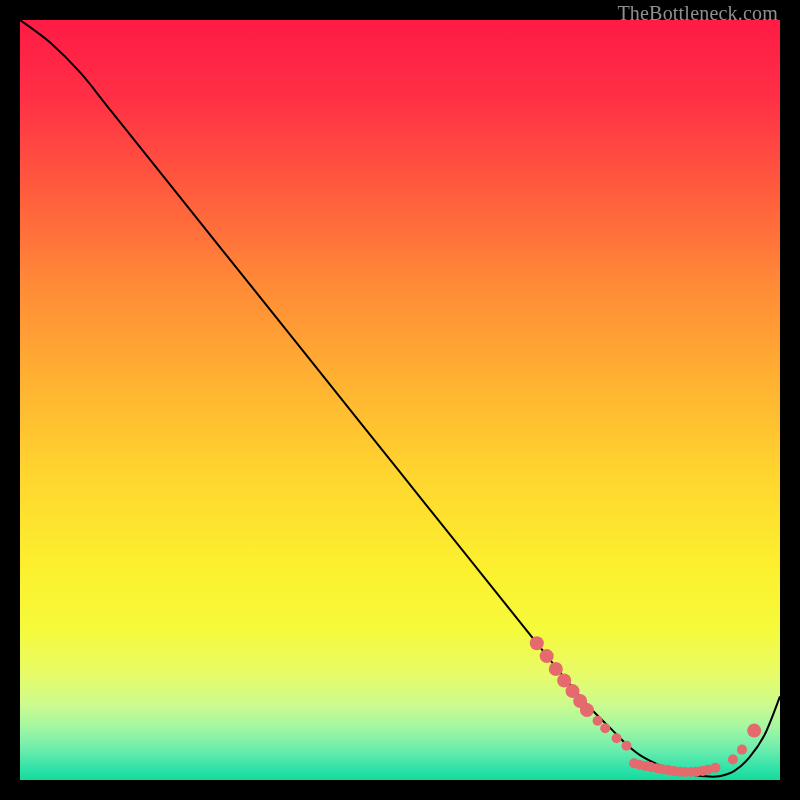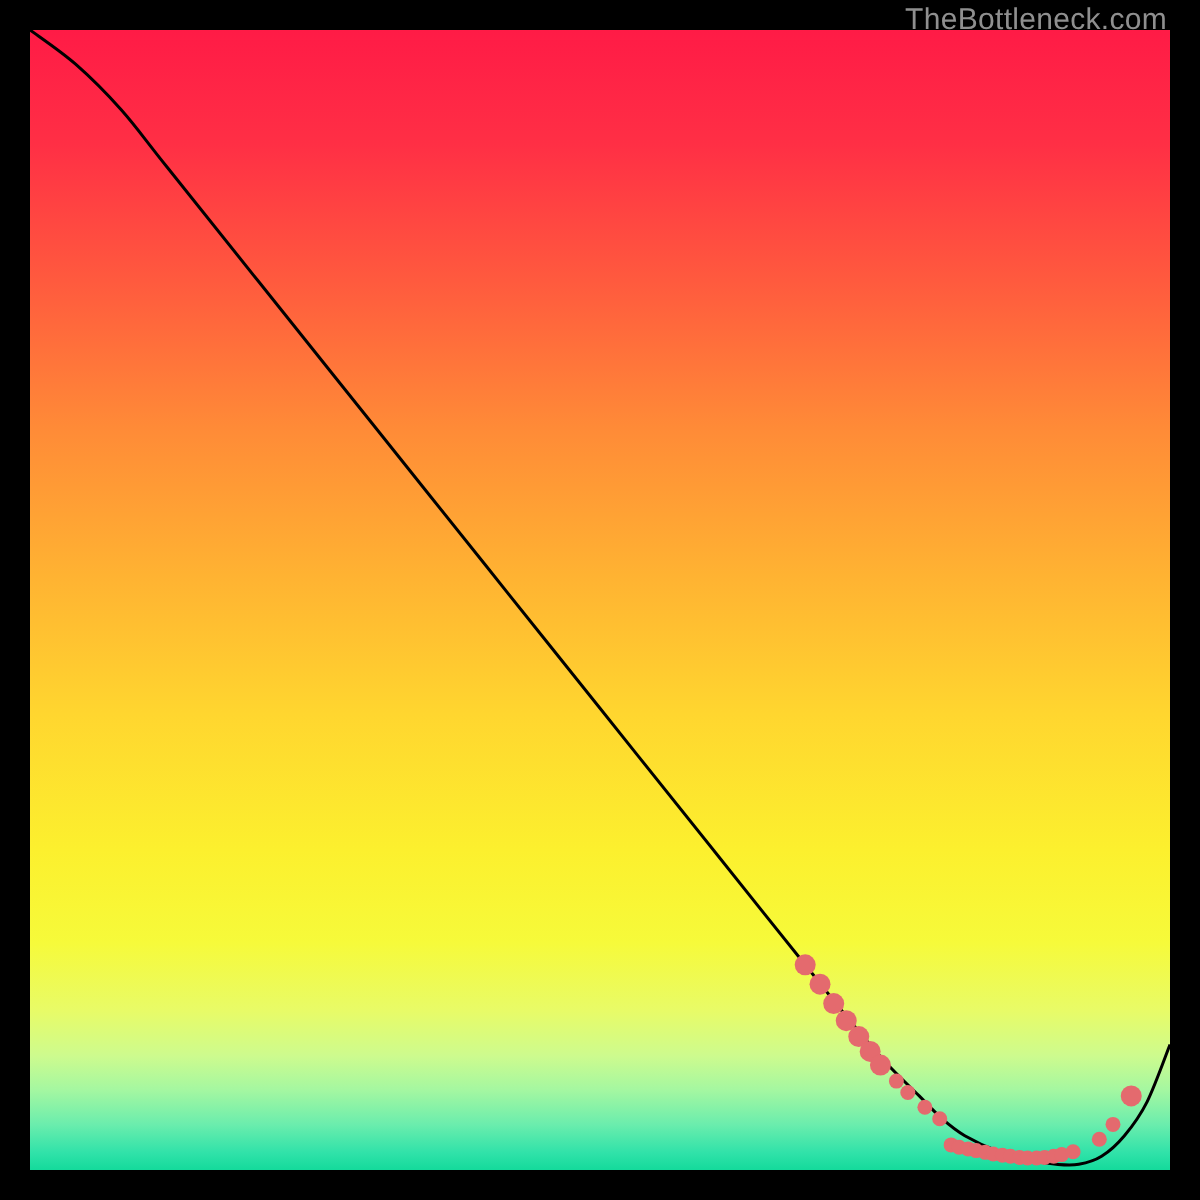--- a/index.html
+++ b/index.html
@@ -22,21 +22,21 @@
     position: absolute;
     left: 20px;
     top: 20px;
     width: 760px;
     height: 760px;
   }
   .watermark {
     position: absolute;
     top: 2px;
     right: 22px;
-    font-family: Liberation Sans, sans-serif;
+    font-family: Liberation Serif, serif;
     font-size: 20px;
     color: #8f8f8f;
     letter-spacing: 0.2px;
   }
   svg {
     display: block;
   }
 </style>
 </head>
 <body>

